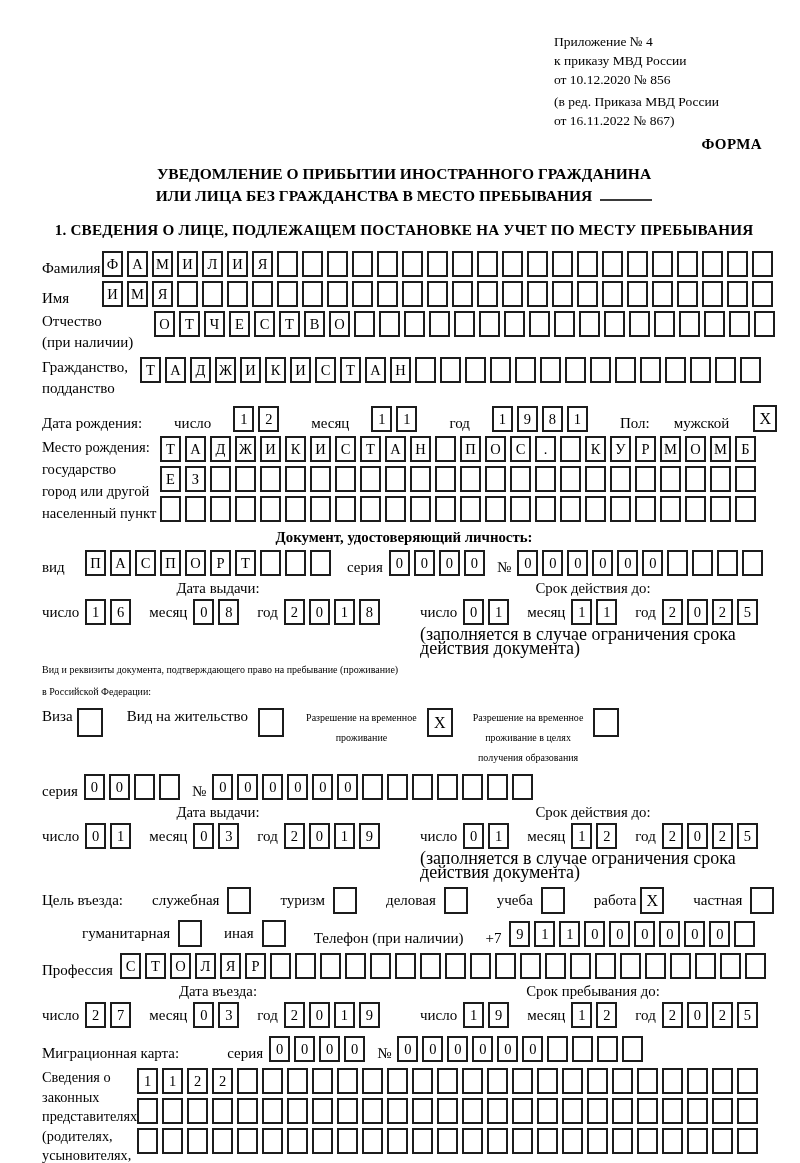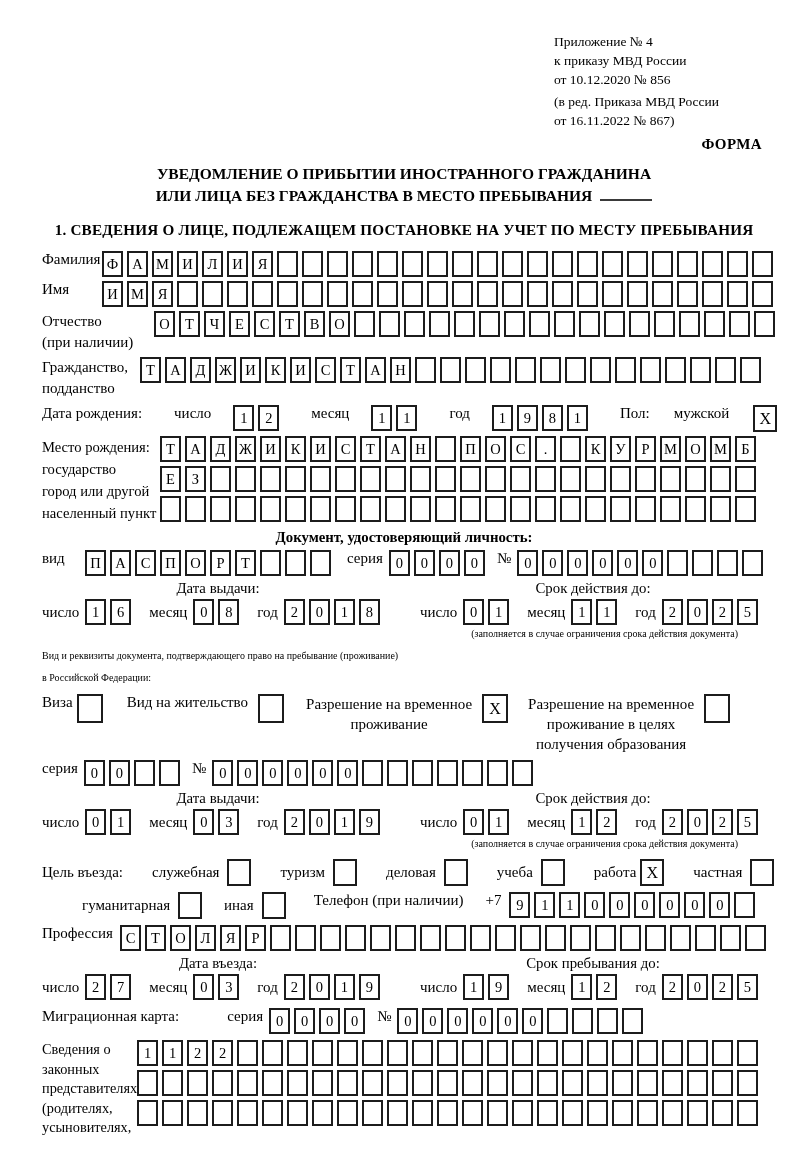--- a/index.html
+++ b/index.html
@@ -13,21 +13,21 @@
 
   .hdr { margin-left:512px; font-size:13.5px; line-height:19px; }
   .hdr .gap { margin-top:3px; }
   .forma { text-align:right; font-weight:bold; font-size:15px; margin-top:6px; padding-right:4px; letter-spacing:.4px; }
 
   .title { text-align:center; font-weight:bold; font-size:15.5px; line-height:22px; margin-top:10px; }
   .blank-line { display:inline-block; width:52px; height:13px; border-bottom:2px solid #3a3a3a; margin-left:8px; }
 
   .sec-heading { text-align:center; font-weight:bold; font-size:15.2px; margin-top:14px; white-space:nowrap; letter-spacing:.2px; }
 
-  .frow { display:flex; align-items:flex-start; margin-top:4px; white-space:nowrap; }
+  .frow { display:flex; align-items:flex-end; margin-top:4px; white-space:nowrap; }
   .frow.top { align-items:flex-start; }
   .lbl { font-size:15px; flex:0 0 auto; }
   .lbl2 { line-height:21px; }
   .w60{width:60px;} .w98{width:98px;} .w112{width:112px;} .w118{width:118px;} .w78{width:78px;}
   .boxes { display:flex; flex:0 0 auto; }
   .cbox {
     flex:0 0 auto; width:21px; height:26px; border:2px solid #1c1c1c; margin-right:4px;
     display:inline-flex; align-items:center; justify-content:center; font-size:14.5px;
   }
   .rows .boxes { margin-bottom:4px; }
@@ -44,27 +44,27 @@
   .ml8{margin-left:8px;} .ml12{margin-left:12px;} .ml16{margin-left:16px;} .mr6{margin-right:6px;}
 
   .dpair { display:flex; margin-top:4px; }
   .dg-l { width:352px; flex:0 0 auto; }
   .dg-r { flex:1; padding-left:26px; }
   .dcap { text-align:center; font-size:14.8px; line-height:17px; }
   .dline { display:flex; align-items:center; margin-top:2px; white-space:nowrap; }
   .dline .lbl { margin-right:6px; }
   .dline .boxes { margin-right:14px; }
   .dline .boxes:last-child { margin-right:0; }
-  .fnote { font-size:10px; text-align:right; margin-top:2px; padding-right:28px; line-height:14px; }
+  .fnote { font-size:18px; text-align:left; margin-top:2px; padding-right:28px; line-height:14px; }
 
   .para { font-size:10px; line-height:21px; margin-top:5px; }
 
   .optrow { display:flex; align-items:flex-start; margin-top:6px; }
   .opt { display:flex; align-items:flex-start; }
-  .optlines { text-align:center; line-height:20px; font-size:15px; }
+  .optlines { text-align:center; line-height:20px; font-size:10px; }
 
   .pitem { display:inline-flex; align-items:center; }
   .purpose-row { display:flex; align-items:center; justify-content:space-between; margin-top:8px; white-space:nowrap;gap:29px; }
   .replbl { width:95px; line-height:19.5px; font-size:14.3px; white-space:normal; }
 </style>
 </head>
 <body>
 
 <div class="page">
 

